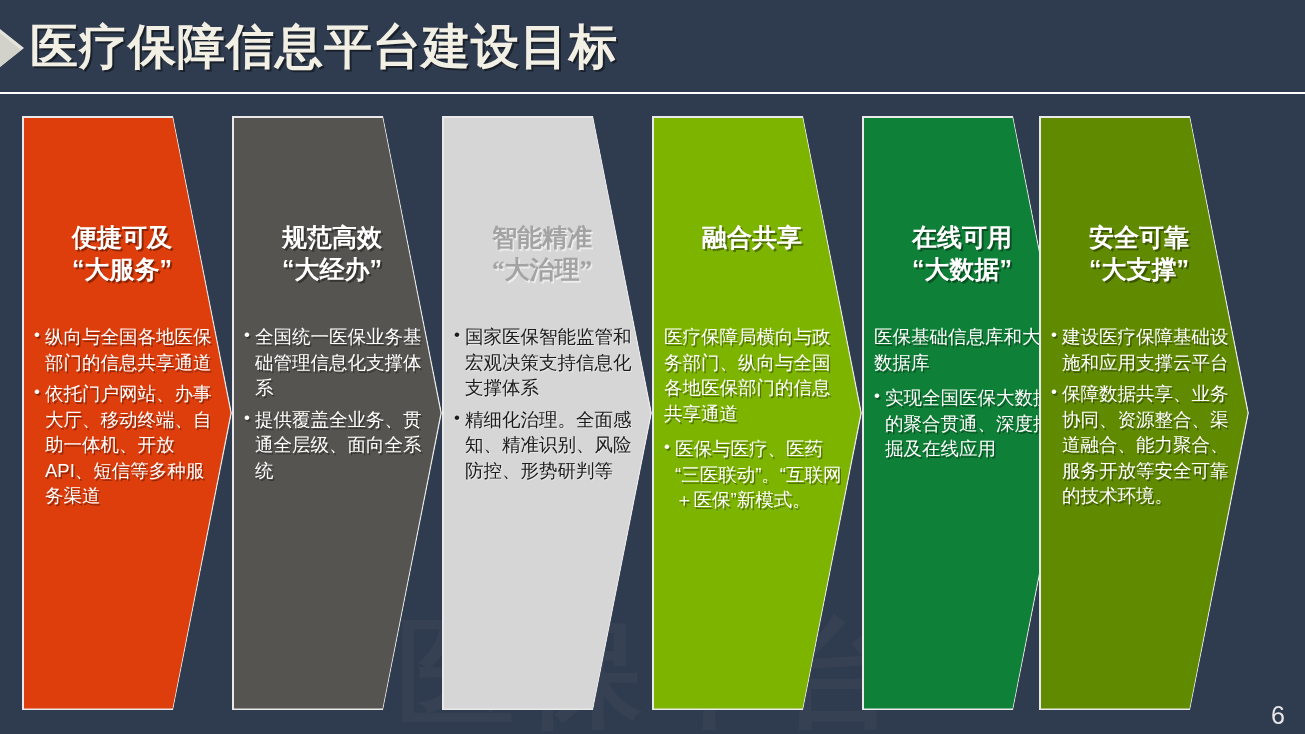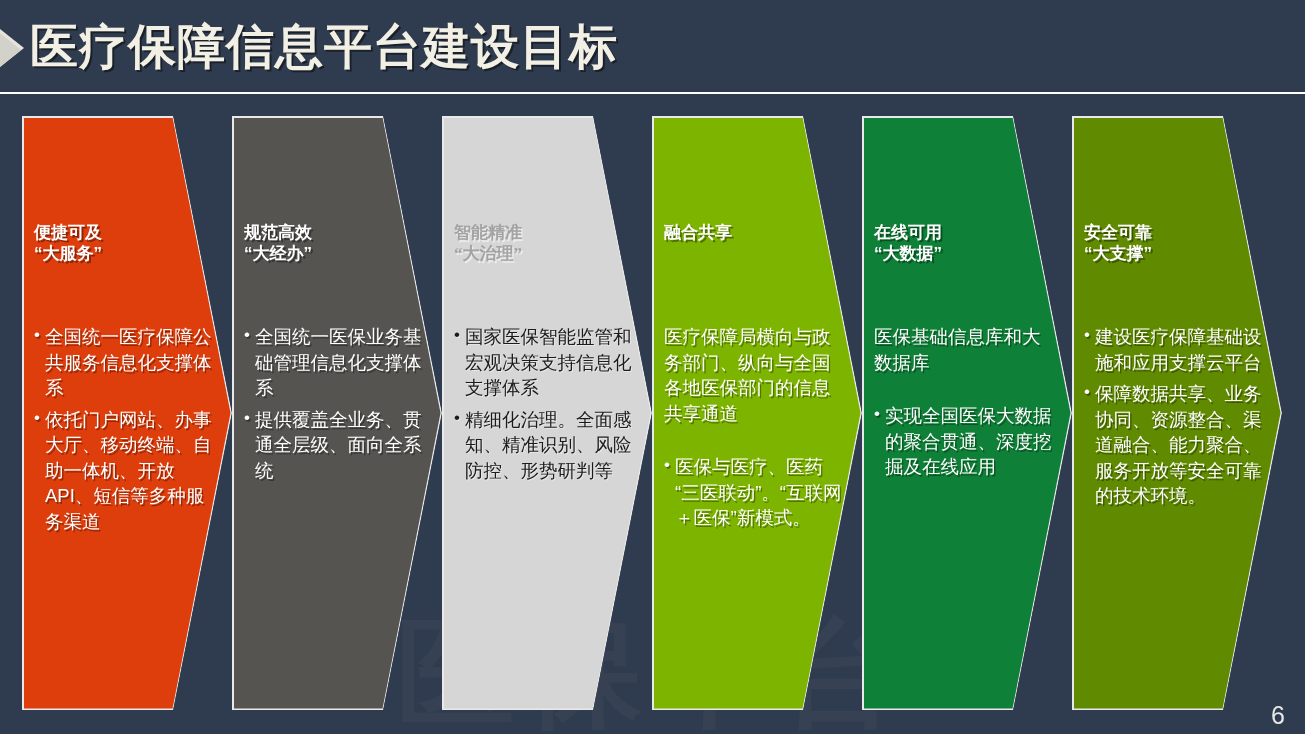--- a/index.html
+++ b/index.html
@@ -116,22 +116,22 @@
     top: 0;
     width: 176px;
     height: 100%;
   }
 
   .panel-heading {
     position: absolute;
     left: 0;
     top: 106px;
     width: 176px;
-    text-align: left;
-    font-size: 17px;
+    text-align: center;
+    font-size: 25px;
     font-weight: bold;
     line-height: 1.26;
     color: #ffffff;
     text-shadow: 2px 2px 0 rgba(0,0,0,0.38);
     white-space: nowrap;
   }
   .panel-heading .l2 { display: block; }
 
   .panel-body {
     position: absolute;
@@ -150,21 +150,21 @@
   }
   .bullet-dot {
     flex: 0 0 auto;
     width: 11px;
     font-size: 17px;
     line-height: 1.35;
     text-align: left;
   }
   .bullet-dot.hidden { visibility: hidden; width: 0; }
   .bullet-text { flex: 1 1 auto; }
-  .nobullet-row { margin-bottom: 28px; }
+  .nobullet-row { margin-bottom: 10px; }
 
   
   .panel.light .panel-heading {
     color: #a3a3a3;
     text-shadow: 1.5px 1.5px 0 rgba(255,255,255,0.55);
     font-family: Liberation Serif, serif;
   }
   .panel.light .panel-body {
     color: #1b1b1b;
     text-shadow: 1px 1px 0 rgba(255,255,255,0.45);
@@ -199,21 +199,21 @@
 
   <div class="panels">
       <div class="panel" style="left: 22px;">
         <div class="panel-outline"></div>
         <div class="panel-fill" style="background: rgb(222, 61, 12);"></div>
         <div class="panel-content">
           <div class="panel-heading"><span>便捷可及</span><span class="l2">“大服务”</span></div>
           <div class="panel-body">
             <div class="bullet-row">
               <span class="bullet-dot">•</span>
-              <span class="bullet-text">全国统一医疗保障公共服务信息化支撑体系</span>
+              <span class="bullet-text">纵向与全国各地医保部门的信息共享通道</span>
             </div>
             <div class="bullet-row">
               <span class="bullet-dot">•</span>
               <span class="bullet-text">依托门户网站、办事大厅、移动终端、自助一体机、开放API、短信等多种服务渠道</span>
             </div>
           </div>
         </div>
       </div>
       <div class="panel" style="left: 232px;">
         <div class="panel-outline"></div>
@@ -276,21 +276,21 @@
               <span class="bullet-dot hidden"></span>
               <span class="bullet-text">医保基础信息库和大数据库</span>
             </div>
             <div class="bullet-row">
               <span class="bullet-dot">•</span>
               <span class="bullet-text">实现全国医保大数据的聚合贯通、深度挖掘及在线应用</span>
             </div>
           </div>
         </div>
       </div>
-      <div class="panel" style="left: 1072px;">
+      <div class="panel" style="left: 1039px;">
         <div class="panel-outline"></div>
         <div class="panel-fill" style="background: rgb(96, 138, 0);"></div>
         <div class="panel-content">
           <div class="panel-heading"><span>安全可靠</span><span class="l2">“大支撑”</span></div>
           <div class="panel-body">
             <div class="bullet-row">
               <span class="bullet-dot">•</span>
               <span class="bullet-text">建设医疗保障基础设施和应用支撑云平台</span>
             </div>
             <div class="bullet-row">

